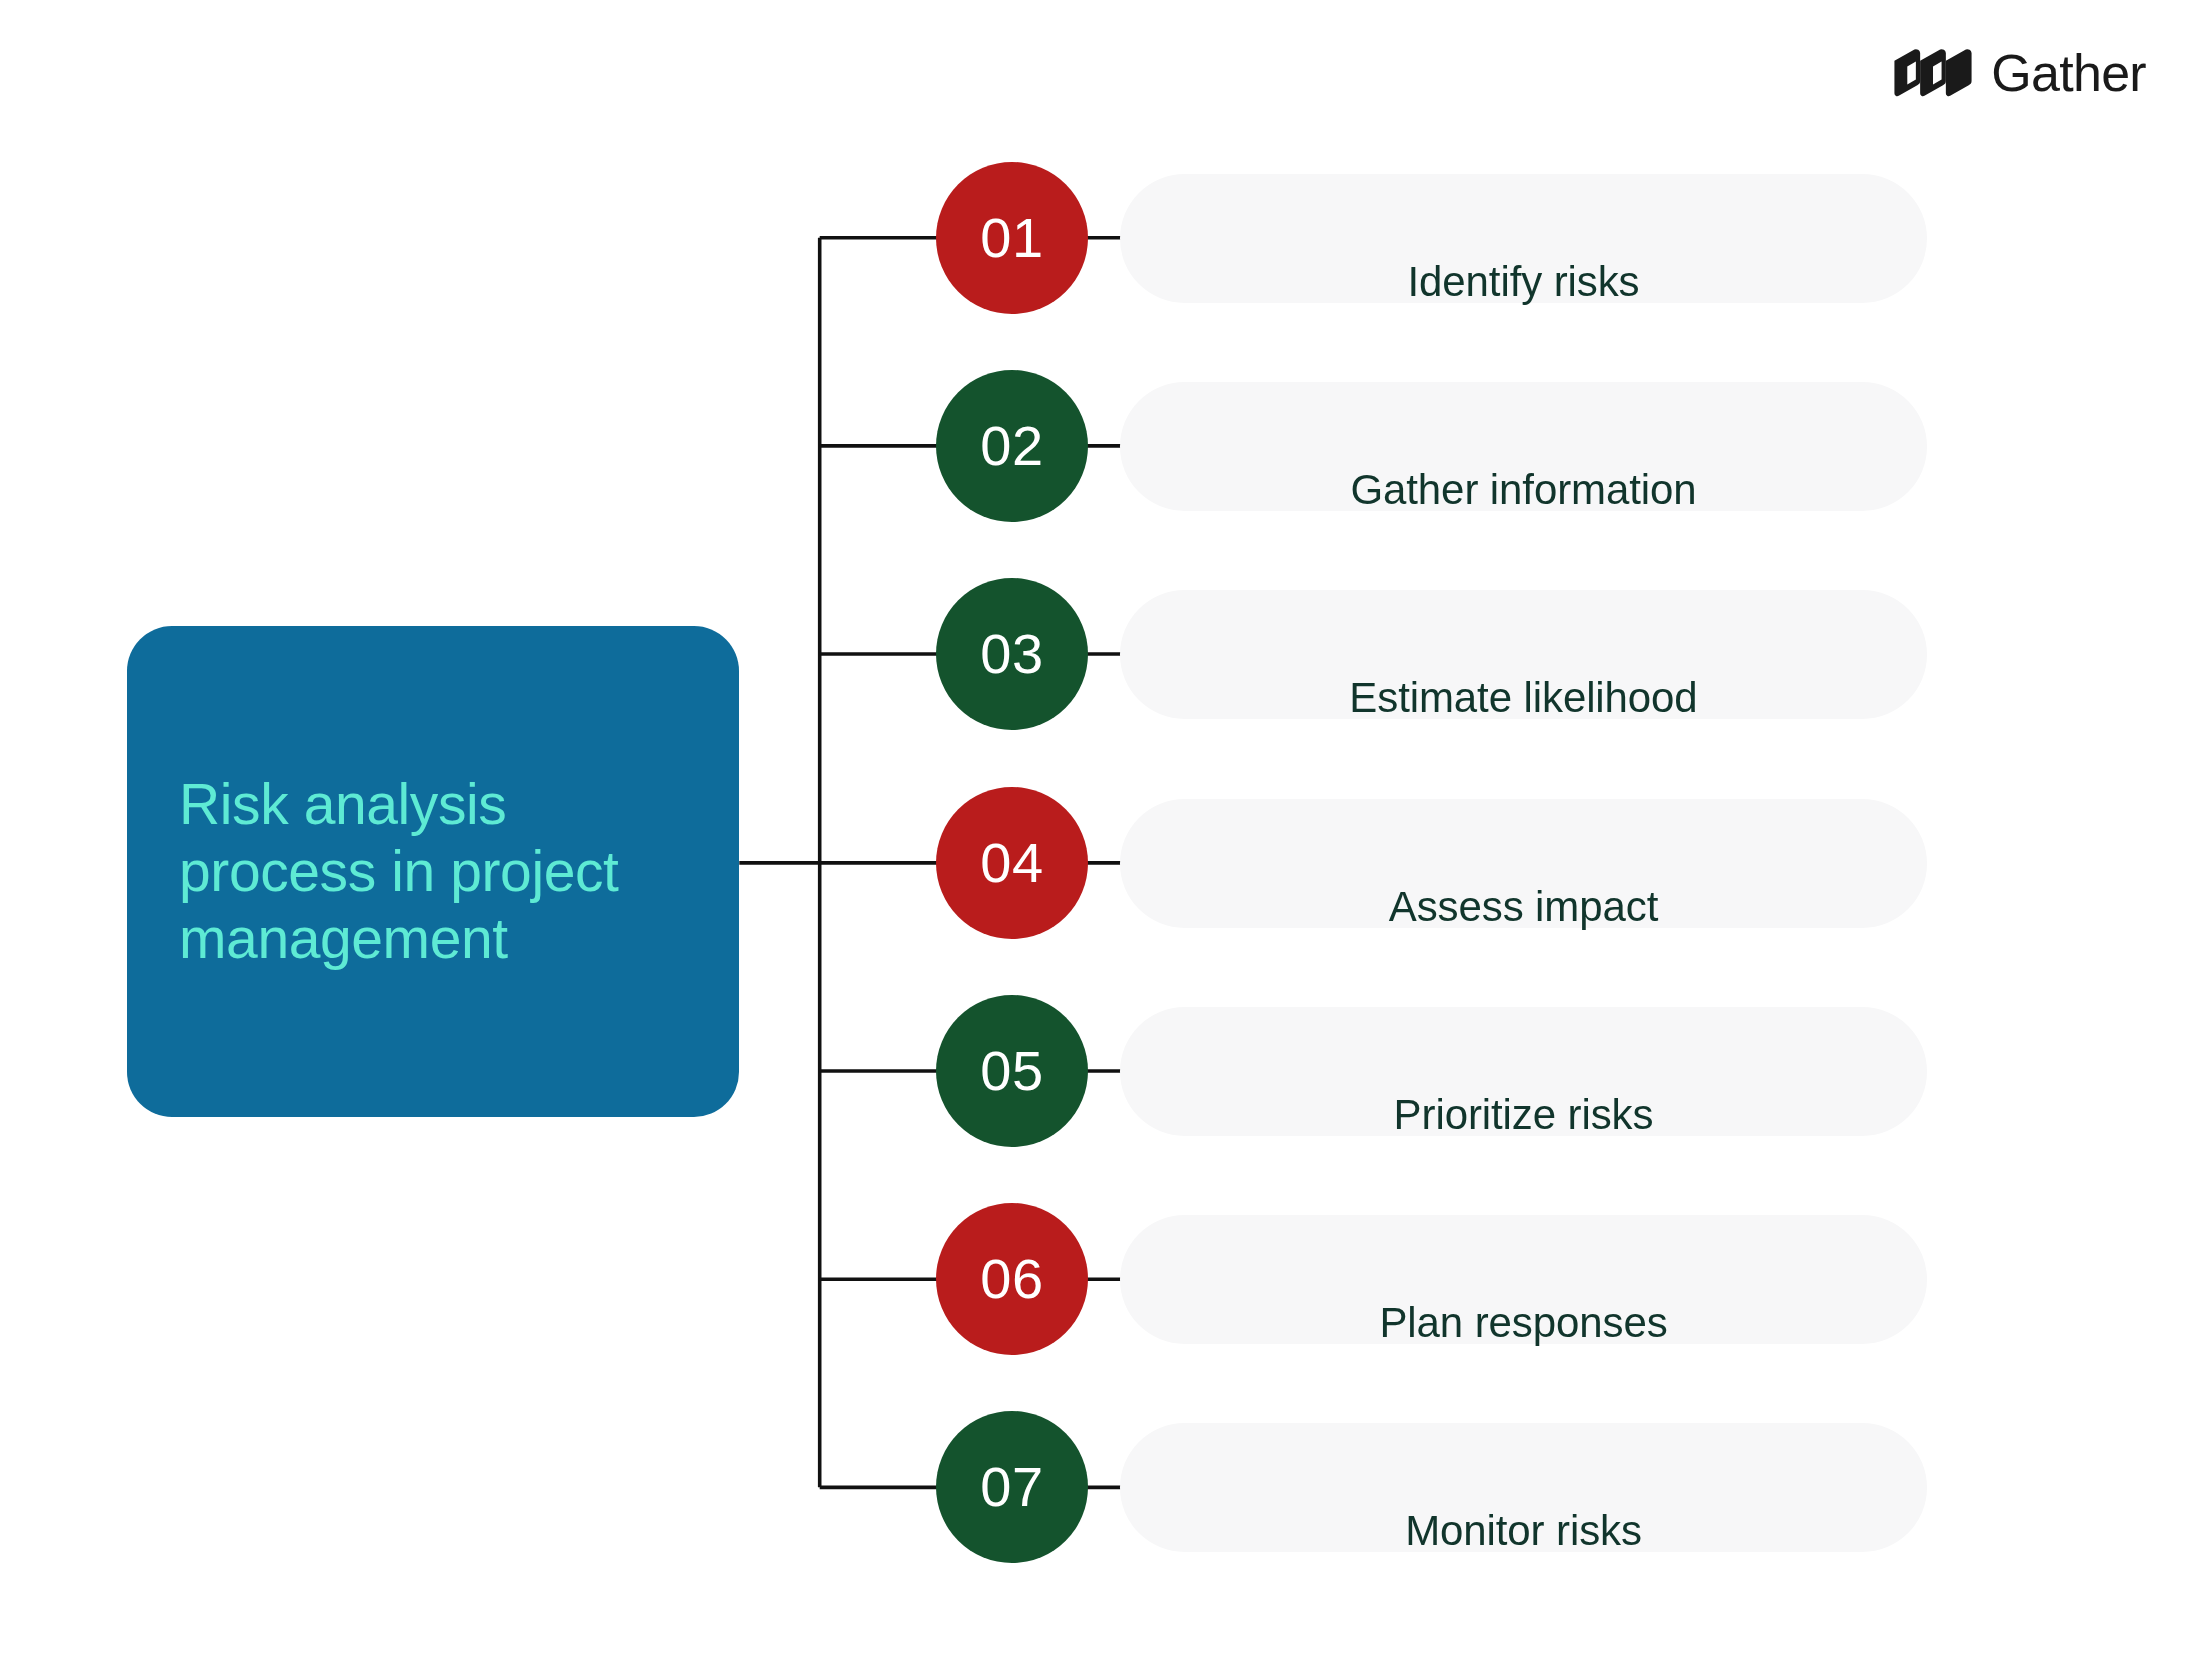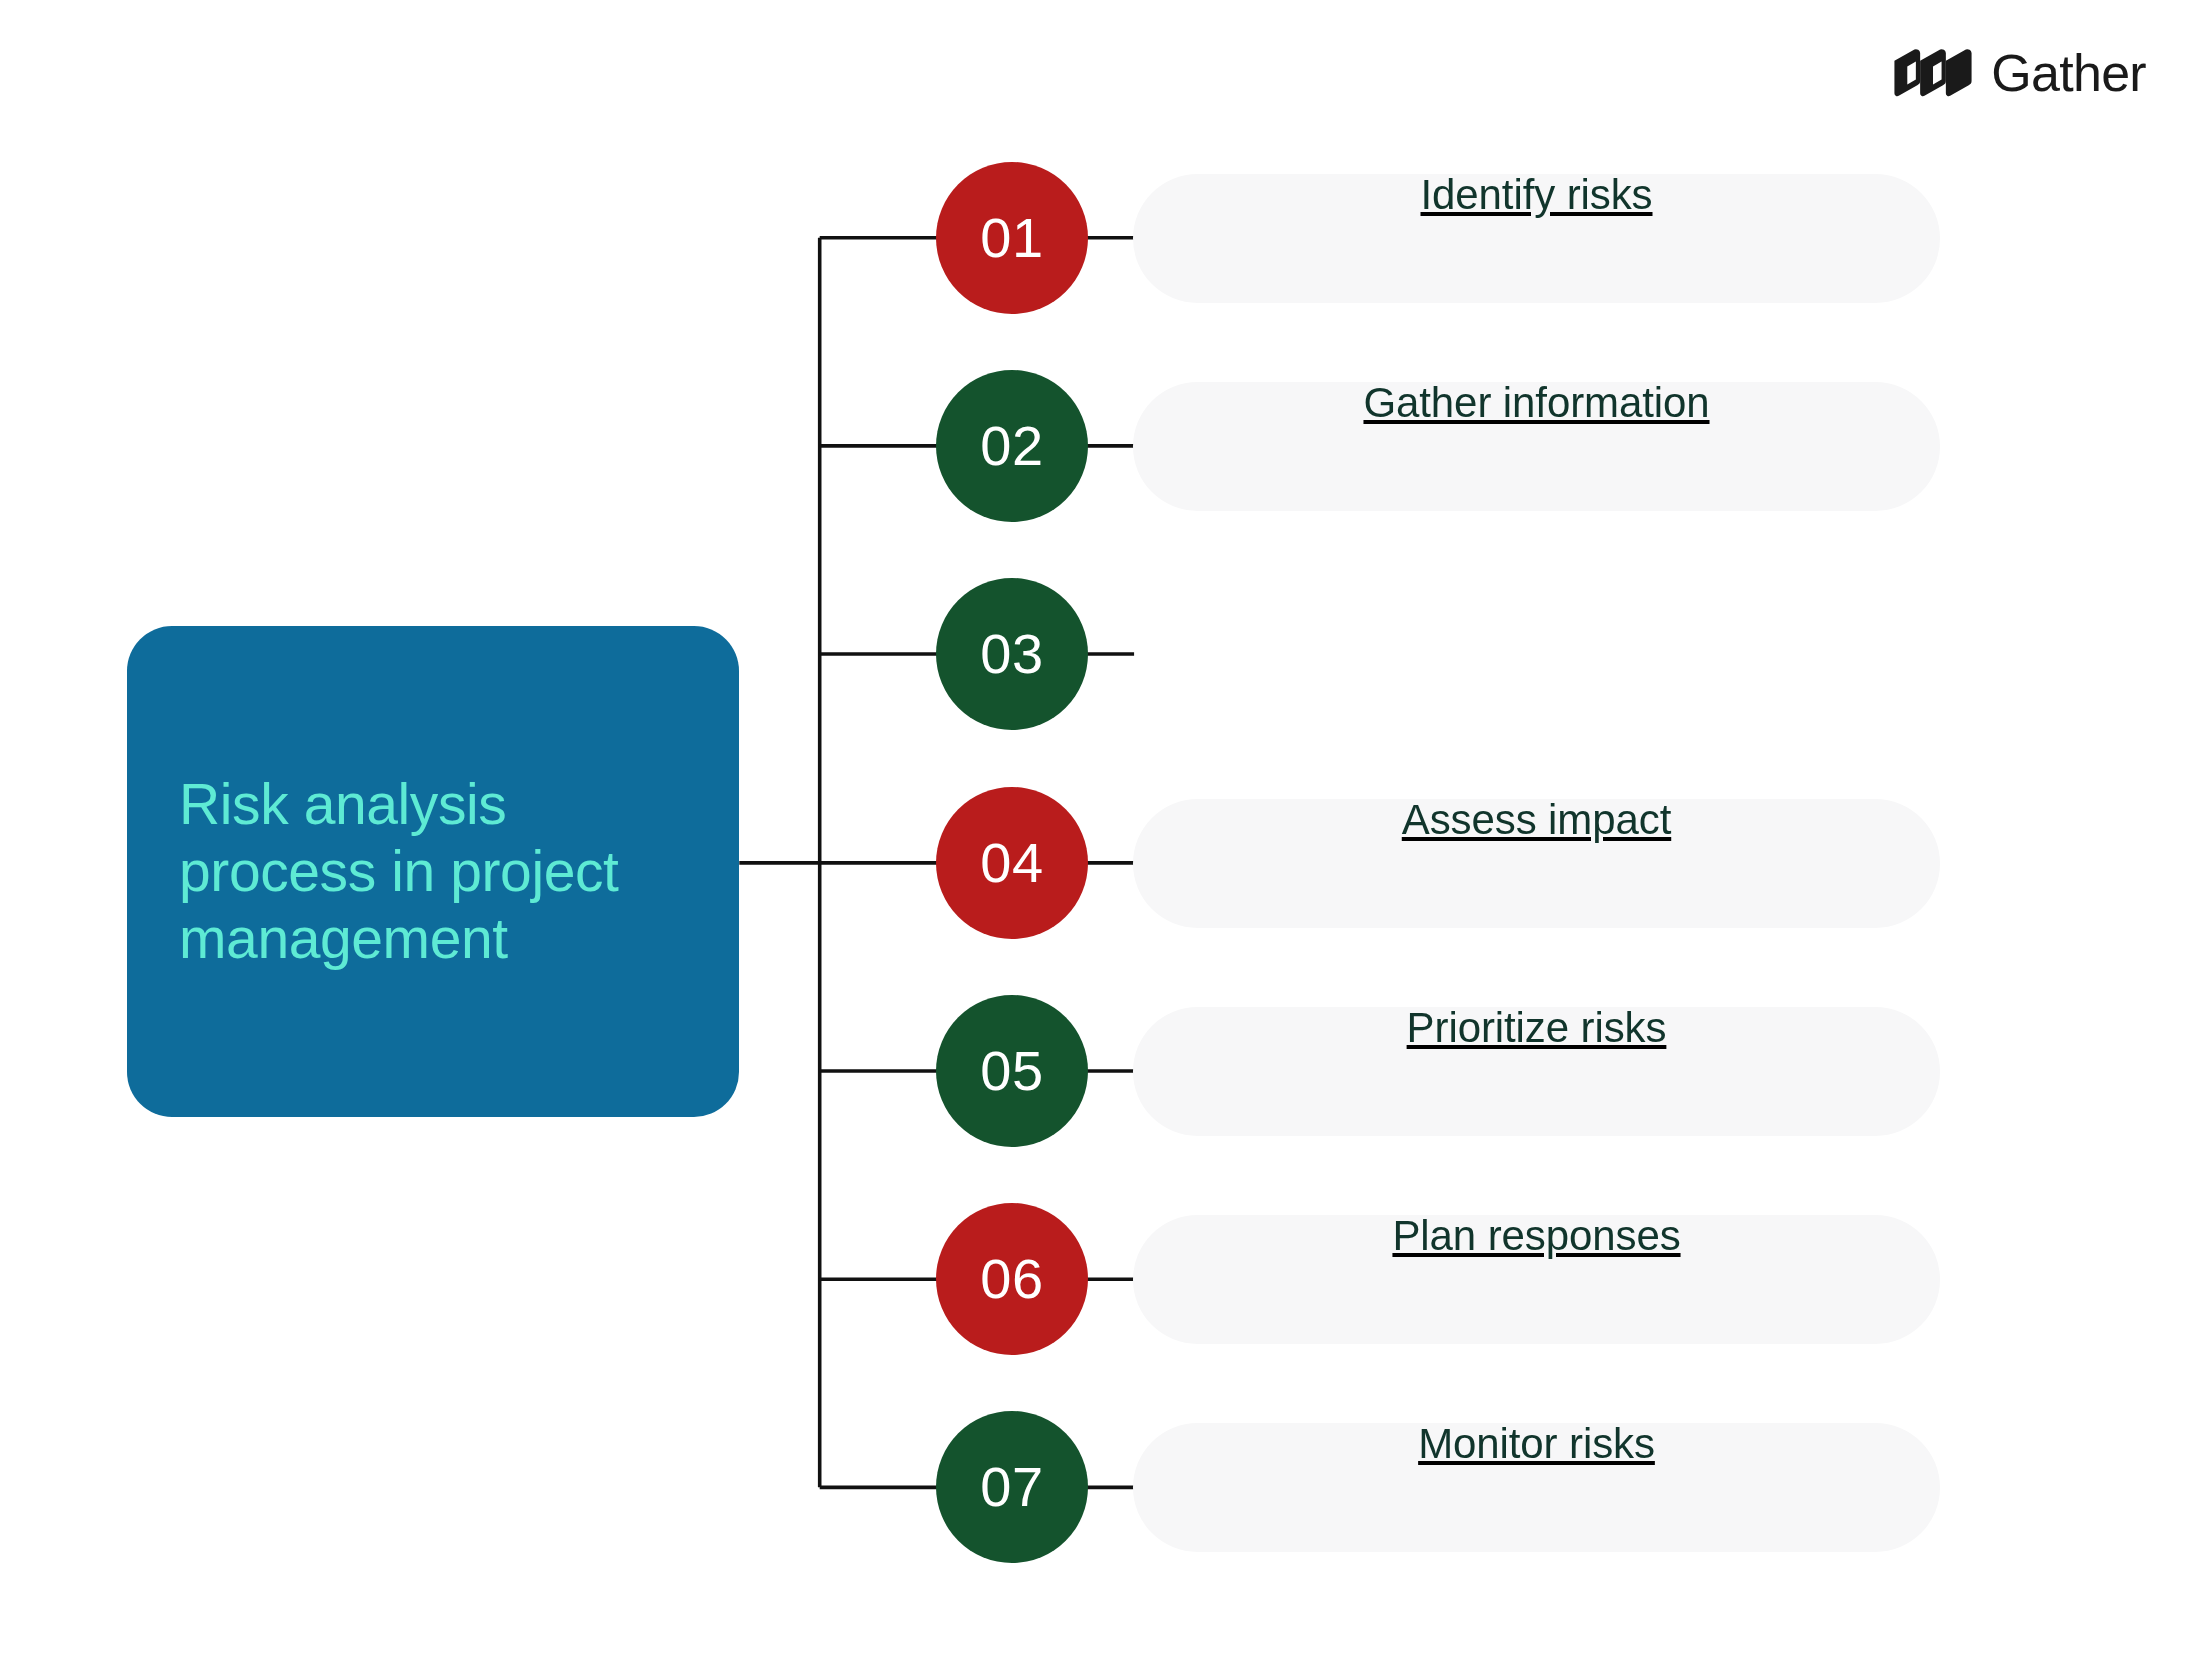--- a/index.html
+++ b/index.html
@@ -67,28 +67,27 @@
     font-size:56px;
     font-weight:400;
     letter-spacing:0.7px;
     line-height:1;
   }
   .row .badge.dark  { background:#b91c1c; }
   .row .badge.light { background:#14532d; }
 
   .row .pill {
     position:absolute;
-    left:197px;
+    left:184px;
     width:807px;
     height:129px;
     background:#F7F7F8;
     border-radius:65px;
-    display:flex; align-items:flex-start; justify-content:center;
+    display:flex; align-items:flex-end; justify-content:center;
     z-index:1;
-    text-decoration:underline;
   }
   .row .pill .pill-label {
     color:#11352C;
     font-size:42px;
     font-weight:400;
     letter-spacing:-0.1px;
     line-height:1;
   }
 </style>
 </head>
@@ -141,20 +140,23 @@
 
 <div class="row" style="top:370px">
   <div class="badge light">02</div>
   <div class="pill">
     <span class="pill-label">Gather information</span>
   </div>
 </div>
 
 <div class="row" style="top:578px">
   <div class="badge light">03</div>
+  <div class="pill">
+    <span class="pill-label">Estimate likelihood</span>
+  </div>
 </div>
 
 <div class="row" style="top:787px">
   <div class="badge dark">04</div>
   <div class="pill">
     <span class="pill-label">Assess impact</span>
   </div>
 </div>
 
 <div class="row" style="top:995px">

